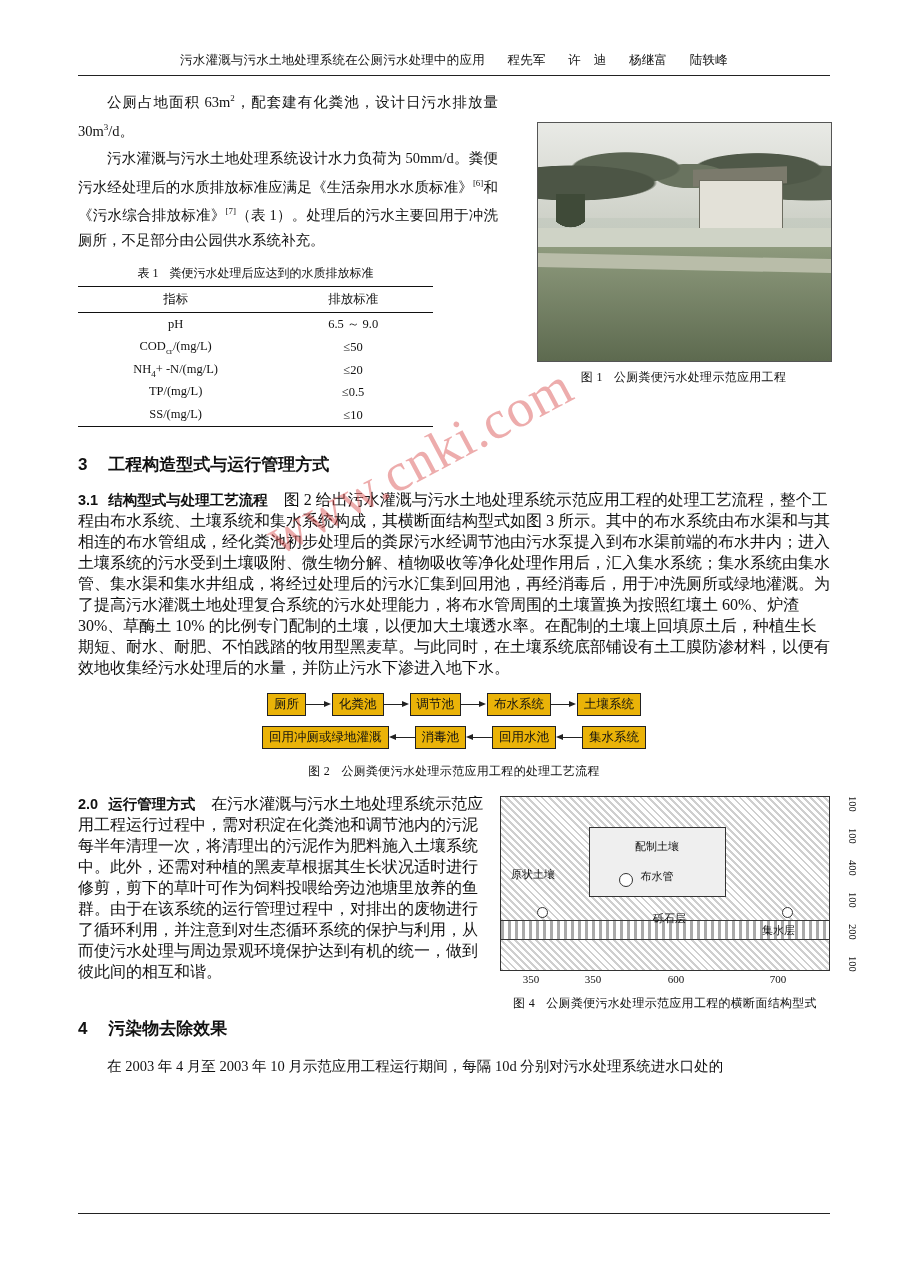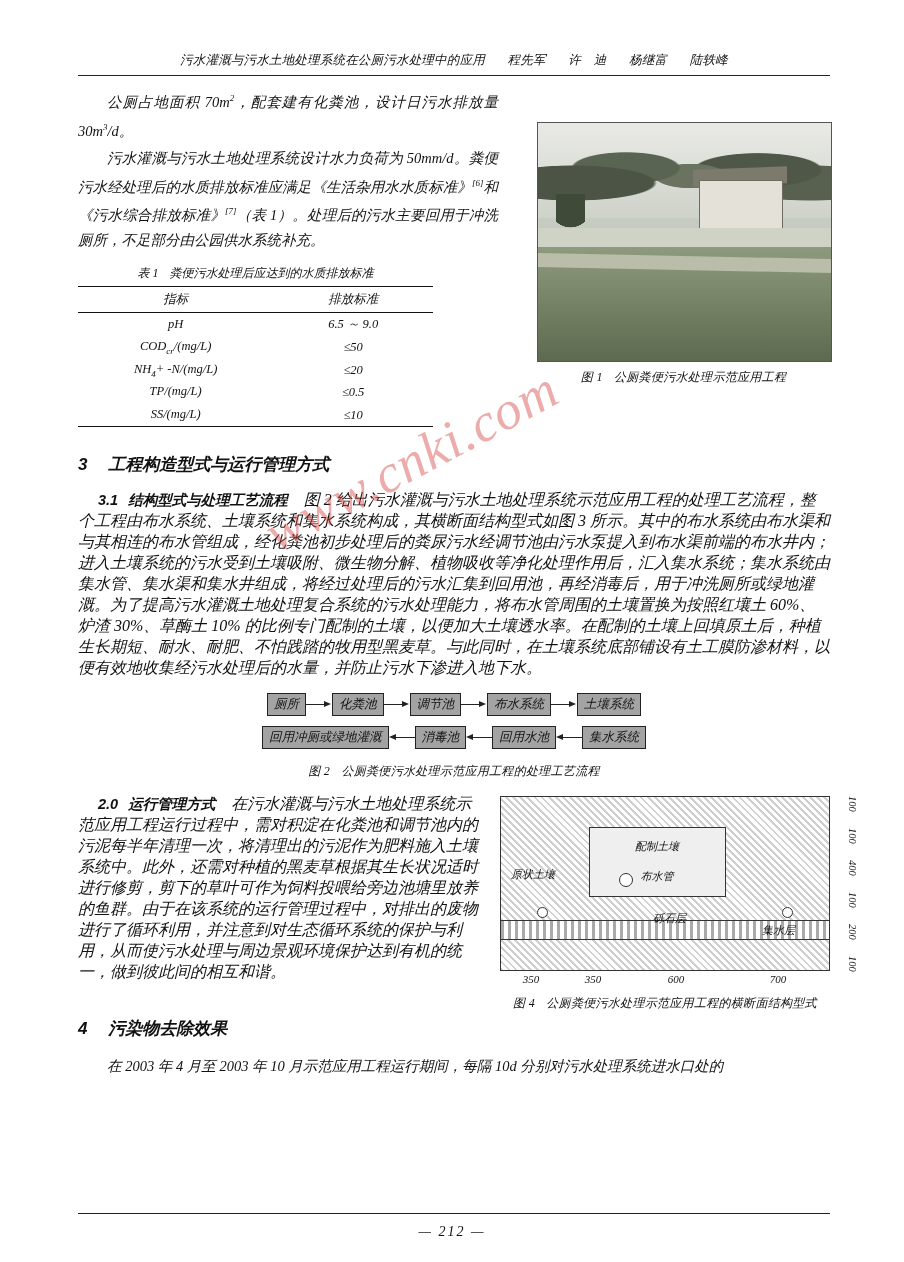--- a/index.html
+++ b/index.html
@@ -9,21 +9,20 @@
   }
   .page {
     position: relative;
     width: 904px;
     height: 1262px;
     background: #ffffff;
     margin: 0 auto;
     font-family: "Liberation Serif", serif;
     color: #111;
     overflow: hidden;
-    font-style: italic;
   }
   .content {
     position: absolute;
     left: 78px;
     top: 52px;
     width: 752px;
   }
   
   .runhead {
     font-size: 12.5px;
@@ -122,38 +121,38 @@
     margin: 26px 0 14px 0;
     font-family: "Liberation Sans", sans-serif;
   }
   h2.sec .num { margin-right: 16px; }
   h3.sub {
     font-size: 14.5px;
     font-weight: bold;
     display: inline;
     font-family: "Liberation Sans", sans-serif;
   }
-  h3.sub .num { margin-right: 10px; margin-left: 20px; }
+  h3.sub .num { margin-right: 10px; }
   .subpara { margin-top: 6px; }
 
   
   .flow {
     margin: 14px 0 4px 0;
     display: flex;
     flex-direction: column;
     align-items: center;
     gap: 10px;
   }
   .flowrow { display: flex; align-items: center; }
   .box {
     border: 1px solid #222;
     font-size: 12.5px;
     padding: 2px 6px;
     white-space: nowrap;
-    background: #a3a3a3;
+    background: #eab308;
   }
   .arrow {
     width: 26px;
     height: 10px;
     position: relative;
   }
   .arrow::before {
     content: "";
     position: absolute; left: 0; top: 4px;
     width: 20px; height: 1px; background: #222;
@@ -303,21 +302,21 @@
           <div class="ph-palm"></div>
         </div>
         <div class="figcap">
           <span class="lbl">图 1</span>
           <span>公厕粪便污水处理示范应用工程</span>
         </div>
       </div>
 
       <div style="width:420px;">
         <p class="indent">
-          <span>公厕占地面积 70m</span><sup>2</sup><span>，配套建有化粪池，设计日污水排放量 30m</span><sup>3</sup><span>/d。</span>
+          <span>公厕占地面积 63m</span><sup>2</sup><span>，配套建有化粪池，设计日污水排放量 30m</span><sup>3</sup><span>/d。</span>
         </p>
         <p class="indent">
           <span>污水灌溉与污水土地处理系统设计水力负荷为 50mm/d。粪便污水经处理后的水质排放标准应满足《生活杂用水水质标准》</span><sup>[6]</sup><span>和《污水综合排放标准》</span><sup>[7]</sup><span>（表 1）。处理后的污水主要回用于冲洗厕所，不足部分由公园供水系统补充。</span>
         </p>
 
         <div class="tablewrap">
           <div class="tabcap">
             <span class="lbl">表 1</span>
             <span>粪便污水处理后应达到的水质排放标准</span>
           </div>
@@ -445,14 +444,13 @@
     <h2 class="sec" style="margin-top:34px;">
       <span class="num">4</span>
       <span>污染物去除效果</span>
     </h2>
     <p class="indent">在 2003 年 4 月至 2003 年 10 月示范应用工程运行期间，每隔 10d 分别对污水处理系统进水口处的</p>
 
   </div>
 
   <div class="watermark">www.cnki.com</div>
   <div class="botrule"></div>
-  <div class="pagenum">— 212 —</div>
 </div>
 
 </body></html>

